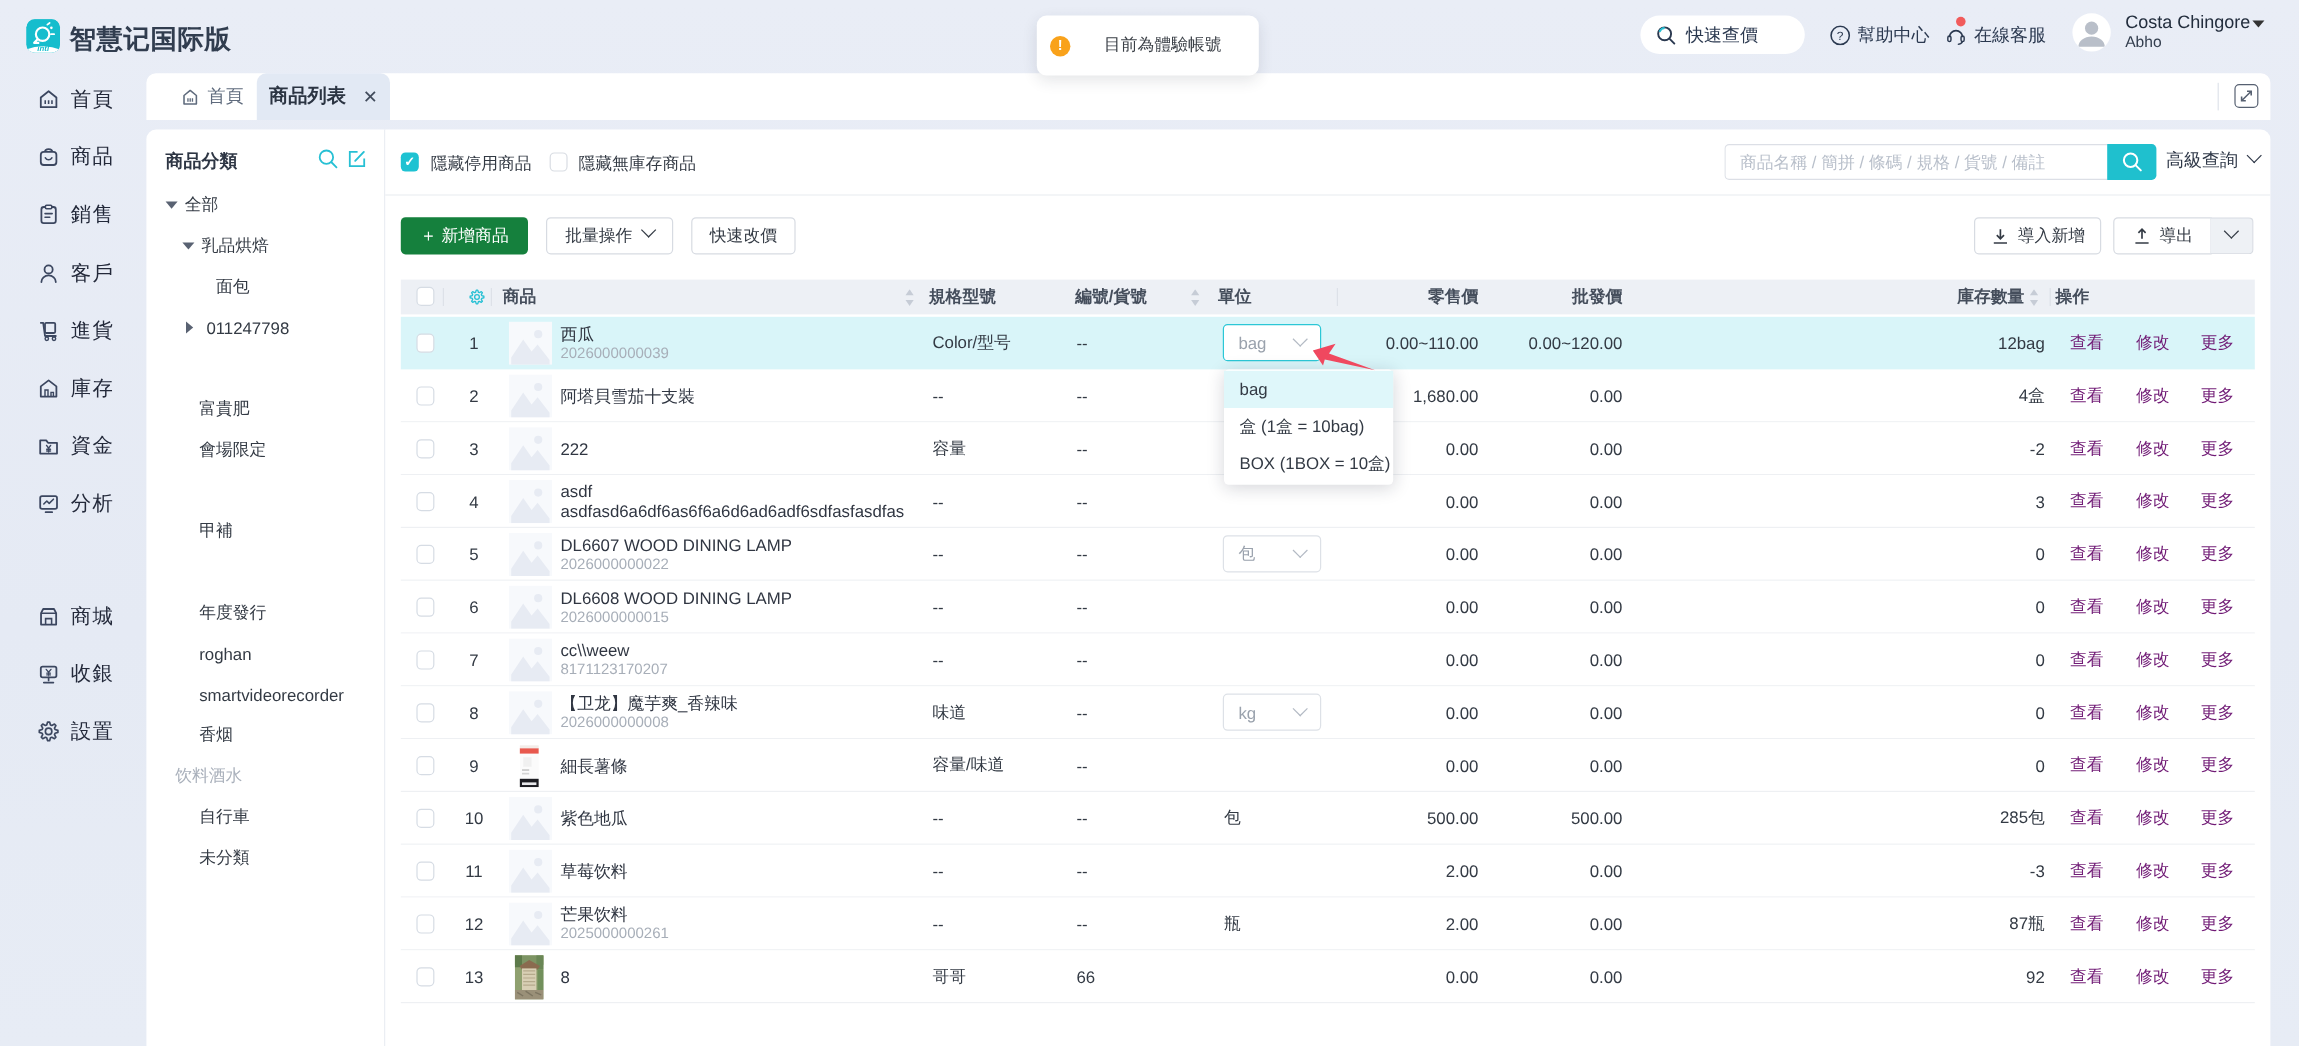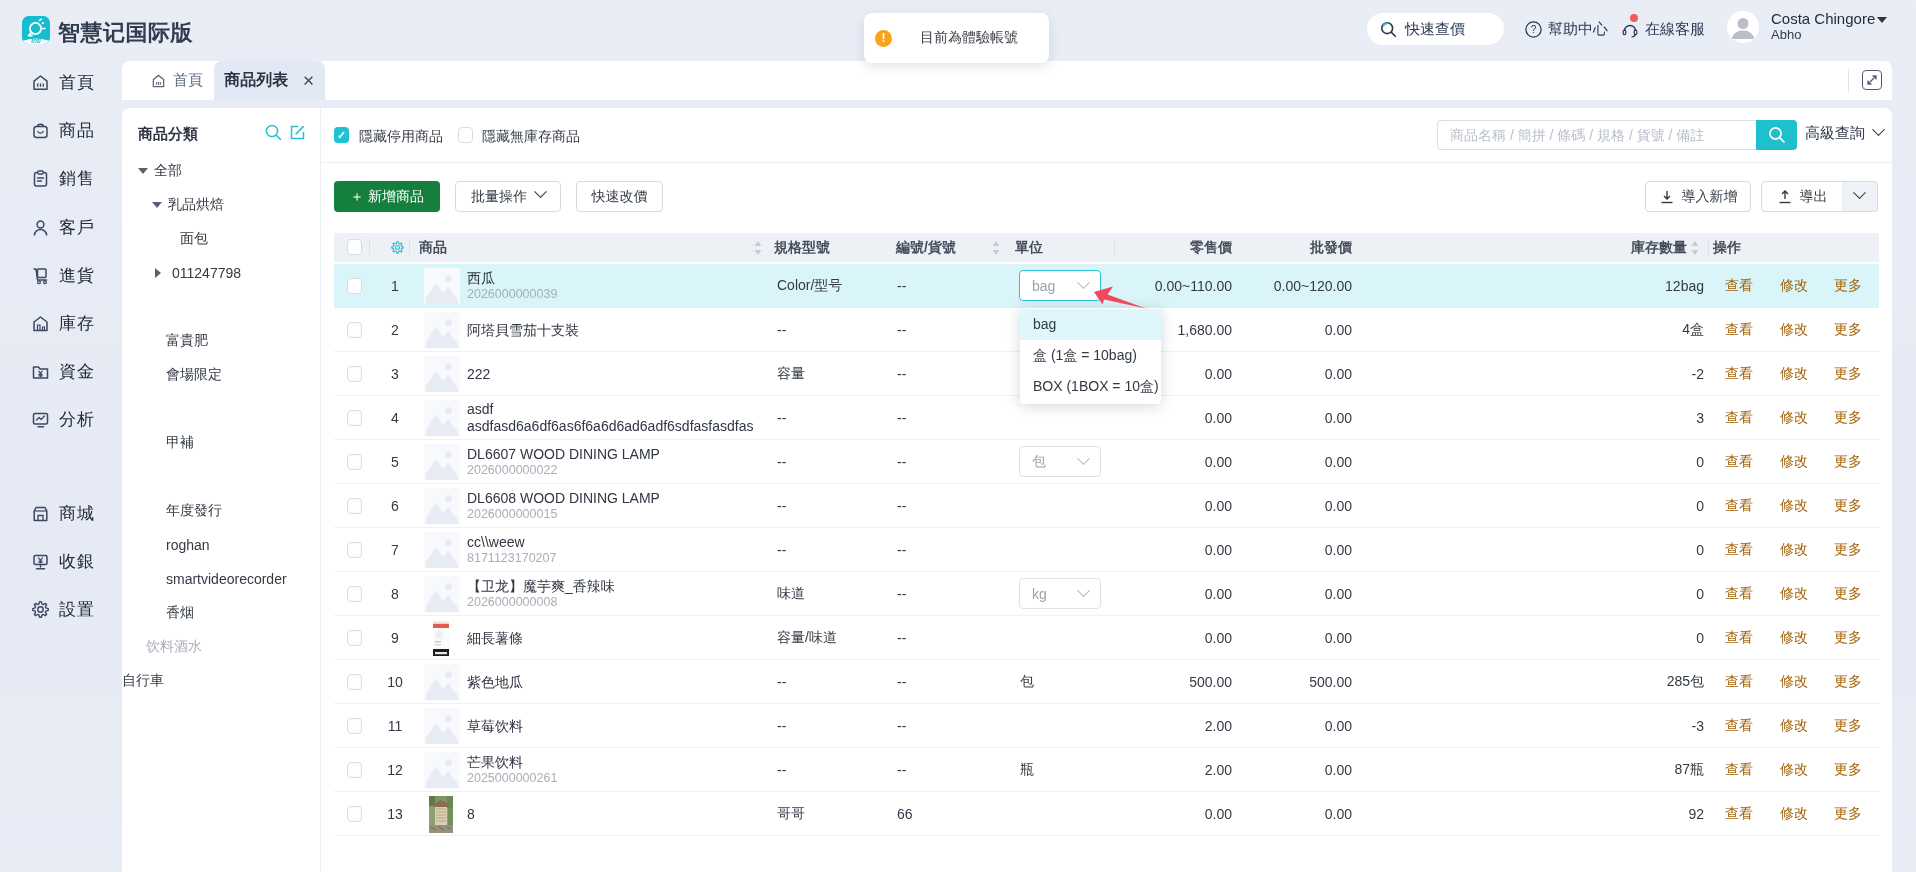--- a/index.html
+++ b/index.html
@@ -70,21 +70,21 @@
 .pimg{position:absolute;left:90px;top:4px;width:36px;height:36px}
 .nm2{left:133px;flex-direction:column;align-items:flex-start;justify-content:center}
 .nm2 .n{font-size:14px;color:#303642;line-height:17px}
 .nm2 .c{font-size:12.5px;color:#a7aeb8;line-height:15px}
 .sp{left:443px}
 .cd{left:563px}
 .un{left:686px}
 .price1{right:647px}
 .price2{right:527px}
 .stock{right:175px}
-.op{color:#a16207}
+.op{color:#701a75}
 .op1{left:1391px}.op2{left:1446px}.op3{left:1500px}
 .usel{position:absolute;left:685px;top:6px;width:82px;height:31px;border:1px solid #dde1e7;border-radius:4px;background:#fff;display:flex;align-items:center}
 .usel .t{font-size:14px;color:#9aa2ad;margin-left:12px;flex:1}
 .usel.focus{border-color:#2cc7d6}
 .chev{width:9px;height:9px;border-right:1.5px solid #b3bac4;border-bottom:1.5px solid #b3bac4;transform:rotate(45deg) translate(-2px,-2px);margin-right:12px}
 
 #ddown{left:1020px;top:308px;width:141px;height:96px;background:#fff;border-radius:4px;box-shadow:0 2px 14px rgba(20,30,50,.18);z-index:40;padding-top:1px}
 #ddown .o{height:31px;line-height:31px;padding-left:13px;font-size:14px;color:#333a44}
 #ddown .o.sel{background:#dff7fa}
 </style>
@@ -267,21 +267,22 @@
 <div class="treerow" style="top:114px;padding-left:58px">面包</div>
 <div class="treerow" style="top:148px;padding-left:30px"><span class="caret cright"></span>011247798</div>
 <div class="treerow" style="top:216px;padding-left:44px">富貴肥</div>
 <div class="treerow" style="top:250px;padding-left:44px">會場限定</div>
 <div class="treerow" style="top:318px;padding-left:44px">甲補</div>
 <div class="treerow" style="top:386px;padding-left:44px">年度發行</div>
 <div class="treerow" style="top:420px;padding-left:44px">roghan</div>
 <div class="treerow" style="top:454px;padding-left:44px">smartvideorecorder</div>
 <div class="treerow" style="top:488px;padding-left:44px">香烟</div>
 <div class="treerow" style="top:522px;padding-left:24px;color:#a9b0bb">饮料酒水</div>
-<div class="treerow" style="top:556px;">自行車</div>
+<div class="treerow" style="top:556px;padding-left:44px">自行車</div>
+<div class="treerow" style="top:590px;padding-left:44px">未分類</div>
 </div>
 
 <div class="abs" id="mainpanel">
   <div class="ckb ckon" style="left:13px;top:19px">✓</div>
   <div class="flabel" style="left:38px">隱藏停用商品</div>
   <div class="ckb ckoff" style="left:137px;top:19px"></div>
   <div class="flabel" style="left:161px">隱藏無庫存商品</div>
   <div id="fdivider"></div>
   <div id="srchbox">商品名稱 / 簡拼 / 條碼 / 規格 / 貨號 / 備註</div>
   <div id="srchbtn"><svg style="margin:6px 0 0 12px" width="18" height="18" viewBox="0 0 18 18">

